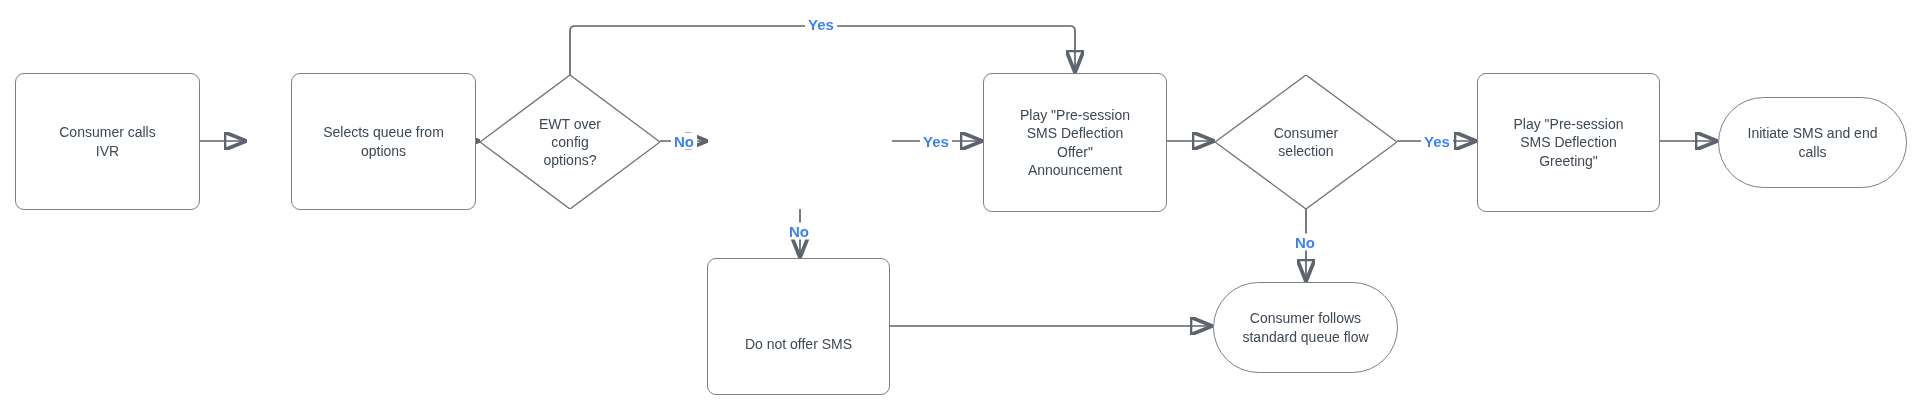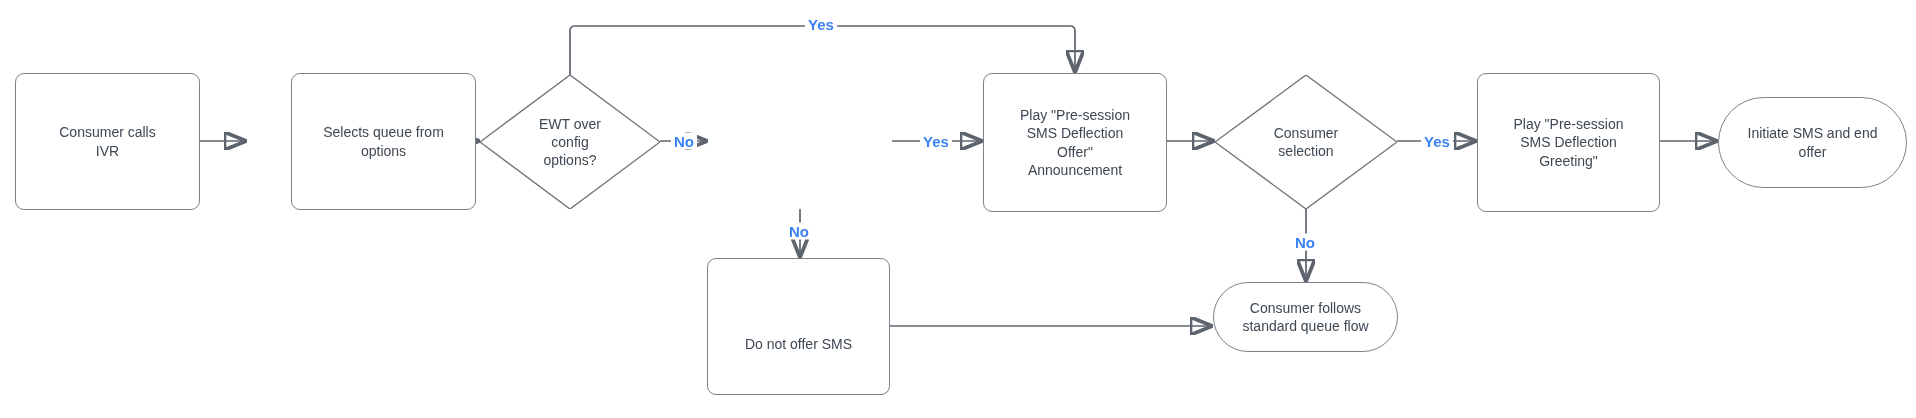--- a/index.html
+++ b/index.html
@@ -47,21 +47,21 @@
   #n-play-offer          {left:983px; top:73px;  width:184px; height:139px;}
   #n-play-offer .lbl     {max-width:132px;}
   #n-consumer-selection  {left:1215px;top:75px;  width:182px; height:134px;justify-content:center;}
   #n-consumer-selection .lbl{max-width:100px;}
   #n-play-greeting       {left:1477px;top:73px;  width:183px; height:139px;}
   #n-play-greeting .lbl  {max-width:132px;}
   #n-initiate-sms        {left:1718px;top:97px;  width:189px; height:91px;}
   #n-initiate-sms .lbl   {max-width:150px;}
   #n-do-not-offer        {left:707px; top:258px; width:183px; height:137px;}
   #n-do-not-offer .lbl   {max-width:140px;margin-top:36px;}
-  #n-standard-queue      {left:1213px;top:282px; width:185px; height:70px;}
+  #n-standard-queue      {left:1213px;top:282px; width:185px; height:91px;}
   #n-standard-queue .lbl {max-width:150px;}
   
   #el-yes-top   {left:821px;  top:24px;}
   #el-no-1      {left:684px;  top:141px;}
   #el-yes-2     {left:936px;  top:141px;}
   #el-no-2      {left:799px;  top:231px;}
   #el-yes-3     {left:1437px; top:141px;}
   #el-no-3      {left:1305px; top:242px;}
 </style>
 </head>
@@ -113,21 +113,21 @@
         <polygon points="50,0 100,50 50,100 0,50"></polygon>
       </svg>
     <span class="lbl">Consumer selection</span>
   </div>
 
   <div class="node rect" id="n-play-greeting">
     <span class="lbl">Play "Pre-session SMS Deflection Greeting"</span>
   </div>
 
   <div class="node stadium" id="n-initiate-sms">
-    <span class="lbl">Initiate SMS and end offer</span>
+    <span class="lbl">Initiate SMS and end calls</span>
   </div>
 
   <div class="node rect" id="n-do-not-offer">
     <span class="lbl">Do not offer SMS</span>
   </div>
 
   <div class="node stadium" id="n-standard-queue">
     <span class="lbl">Consumer follows standard queue flow</span>
   </div>
 

